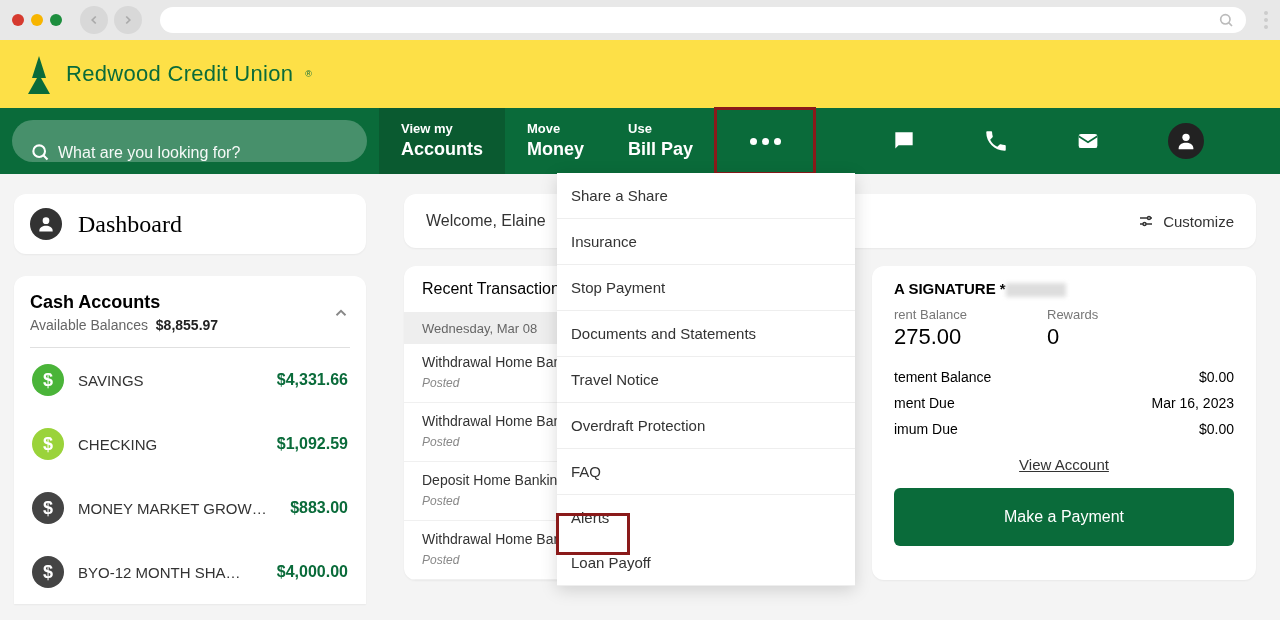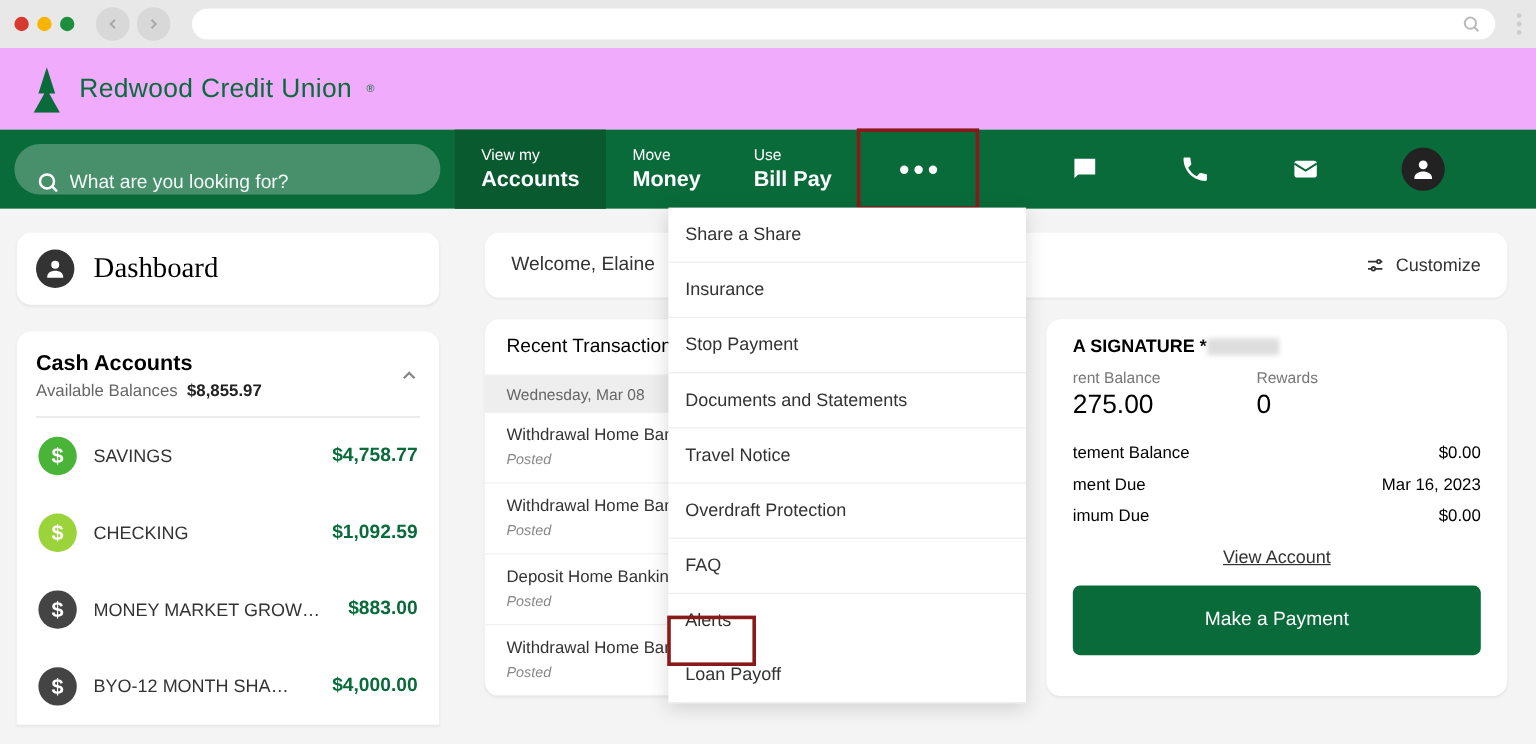--- a/index.html
+++ b/index.html
@@ -11,36 +11,36 @@
 .tl-red { background: #d63a2f; }
 .tl-yellow { background: #f7b500; }
 .tl-green { background: #1d8e3e; }
 .nav-arrows { display: flex; gap: 6px; margin-left: 10px; }
 .nav-arrow { width: 28px; height: 28px; border-radius: 50%; background: #d8d8d8; display: flex; align-items: center; justify-content: center; color: #aaa; font-size: 16px; }
 .url-bar { flex: 1; height: 26px; background: #fff; border-radius: 13px; margin-left: 10px; display: flex; align-items: center; justify-content: flex-end; padding: 0 12px; }
 .url-search-icon { color: #bbb; }
 .dots { display: flex; flex-direction: column; gap: 3px; margin-left: 10px; }
 .dots span { width: 4px; height: 4px; background: #ccc; border-radius: 50%; }
 
-.logo-bar { height: 68px; background: #f0abfc; display: flex; align-items: center; padding: 0 24px; }
+.logo-bar { height: 68px; background: #fde047; display: flex; align-items: center; padding: 0 24px; }
 .logo { display: flex; align-items: center; gap: 12px; color: #0a6b3a; }
 .logo-mark { width: 30px; height: 40px; position: relative; }
 .logo-mark svg { width: 100%; height: 100%; }
 .logo-text { font-size: 22px; font-weight: 400; letter-spacing: 0.3px; }
 .logo-r { font-size: 9px; vertical-align: super; }
 
 .navbar { height: 66px; background: #0a6b3a; display: flex; align-items: stretch; }
 .search-box { width: 355px; margin: 12px; background: rgba(255,255,255,0.25); border-radius: 22px; display: flex; align-items: flex-end; padding: 0 18px; gap: 8px; }
 .search-box input { background: transparent; border: none; color: #fff; font-size: 16px; flex: 1; outline: none; }
 .search-box input::placeholder { color: #fff; opacity: 0.95; }
 .search-box .s-icon { color: #fff; }
 .nav-tabs { display: flex; }
 .nav-tab { padding: 12px 22px; color: #fff; display: flex; flex-direction: column; justify-content: center; cursor: pointer; }
 .nav-tab.active { background: #0a5a30; }
-.nav-tab .small { font-size: 13px; font-weight: 400; line-height: 1.3; }
+.nav-tab .small { font-size: 13px; font-weight: 700; line-height: 1.3; }
 .nav-tab .large { font-size: 18px; font-weight: 700; line-height: 1.3; }
 .nav-more { width: 100px; display: flex; align-items: center; justify-content: center; cursor: pointer; position: relative; }
 .nav-more-border { position: absolute; inset: -1px; border: 3px solid #8a1a1a; pointer-events: none; }
 .nav-more-dots { display: flex; gap: 5px; }
 .nav-more-dots span { width: 7px; height: 7px; background: #fff; border-radius: 50%; }
 .nav-icons { flex: 1; display: flex; align-items: center; justify-content: space-evenly; padding: 0 10px; }
 .nav-icon { color: #fff; cursor: pointer; }
 .avatar-circle { width: 36px; height: 36px; background: #222; border-radius: 50%; display: flex; align-items: center; justify-content: center; }
 
 .page { display: flex; height: calc(620px - 40px - 68px - 66px); background: #f4f4f4; }
@@ -236,21 +236,21 @@
         <div class="chev">
           <svg width="18" height="18" viewBox="0 0 24 24" fill="none" stroke="currentColor" stroke-width="2.5">
               <path d="M6 15l6-6 6 6"></path>
             </svg>
         </div>
       </div>
       <div class="acct-list">
         <div class="acct">
           <div class="acct-ico ico-green">$</div>
           <div class="acct-name">SAVINGS</div>
-          <div class="acct-amt">$4,758.77</div>
+          <div class="acct-amt">$4,331.66</div>
         </div>
         <div class="acct">
           <div class="acct-ico ico-lime">$</div>
           <div class="acct-name">CHECKING</div>
           <div class="acct-amt">$1,092.59</div>
         </div>
         <div class="acct">
           <div class="acct-ico ico-dark">$</div>
           <div class="acct-name">MONEY MARKET GROW…</div>
           <div class="acct-amt">$883.00</div>

